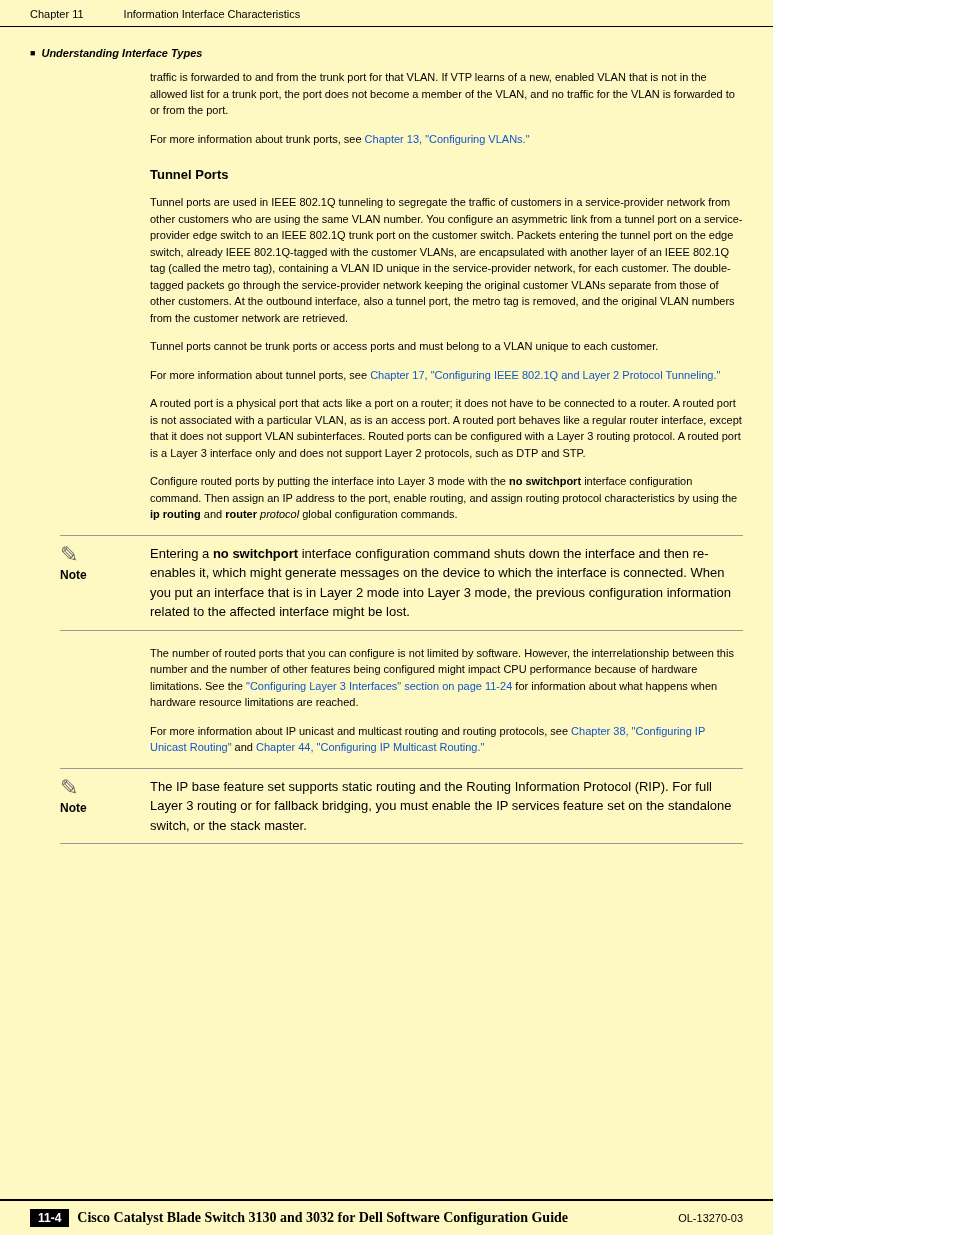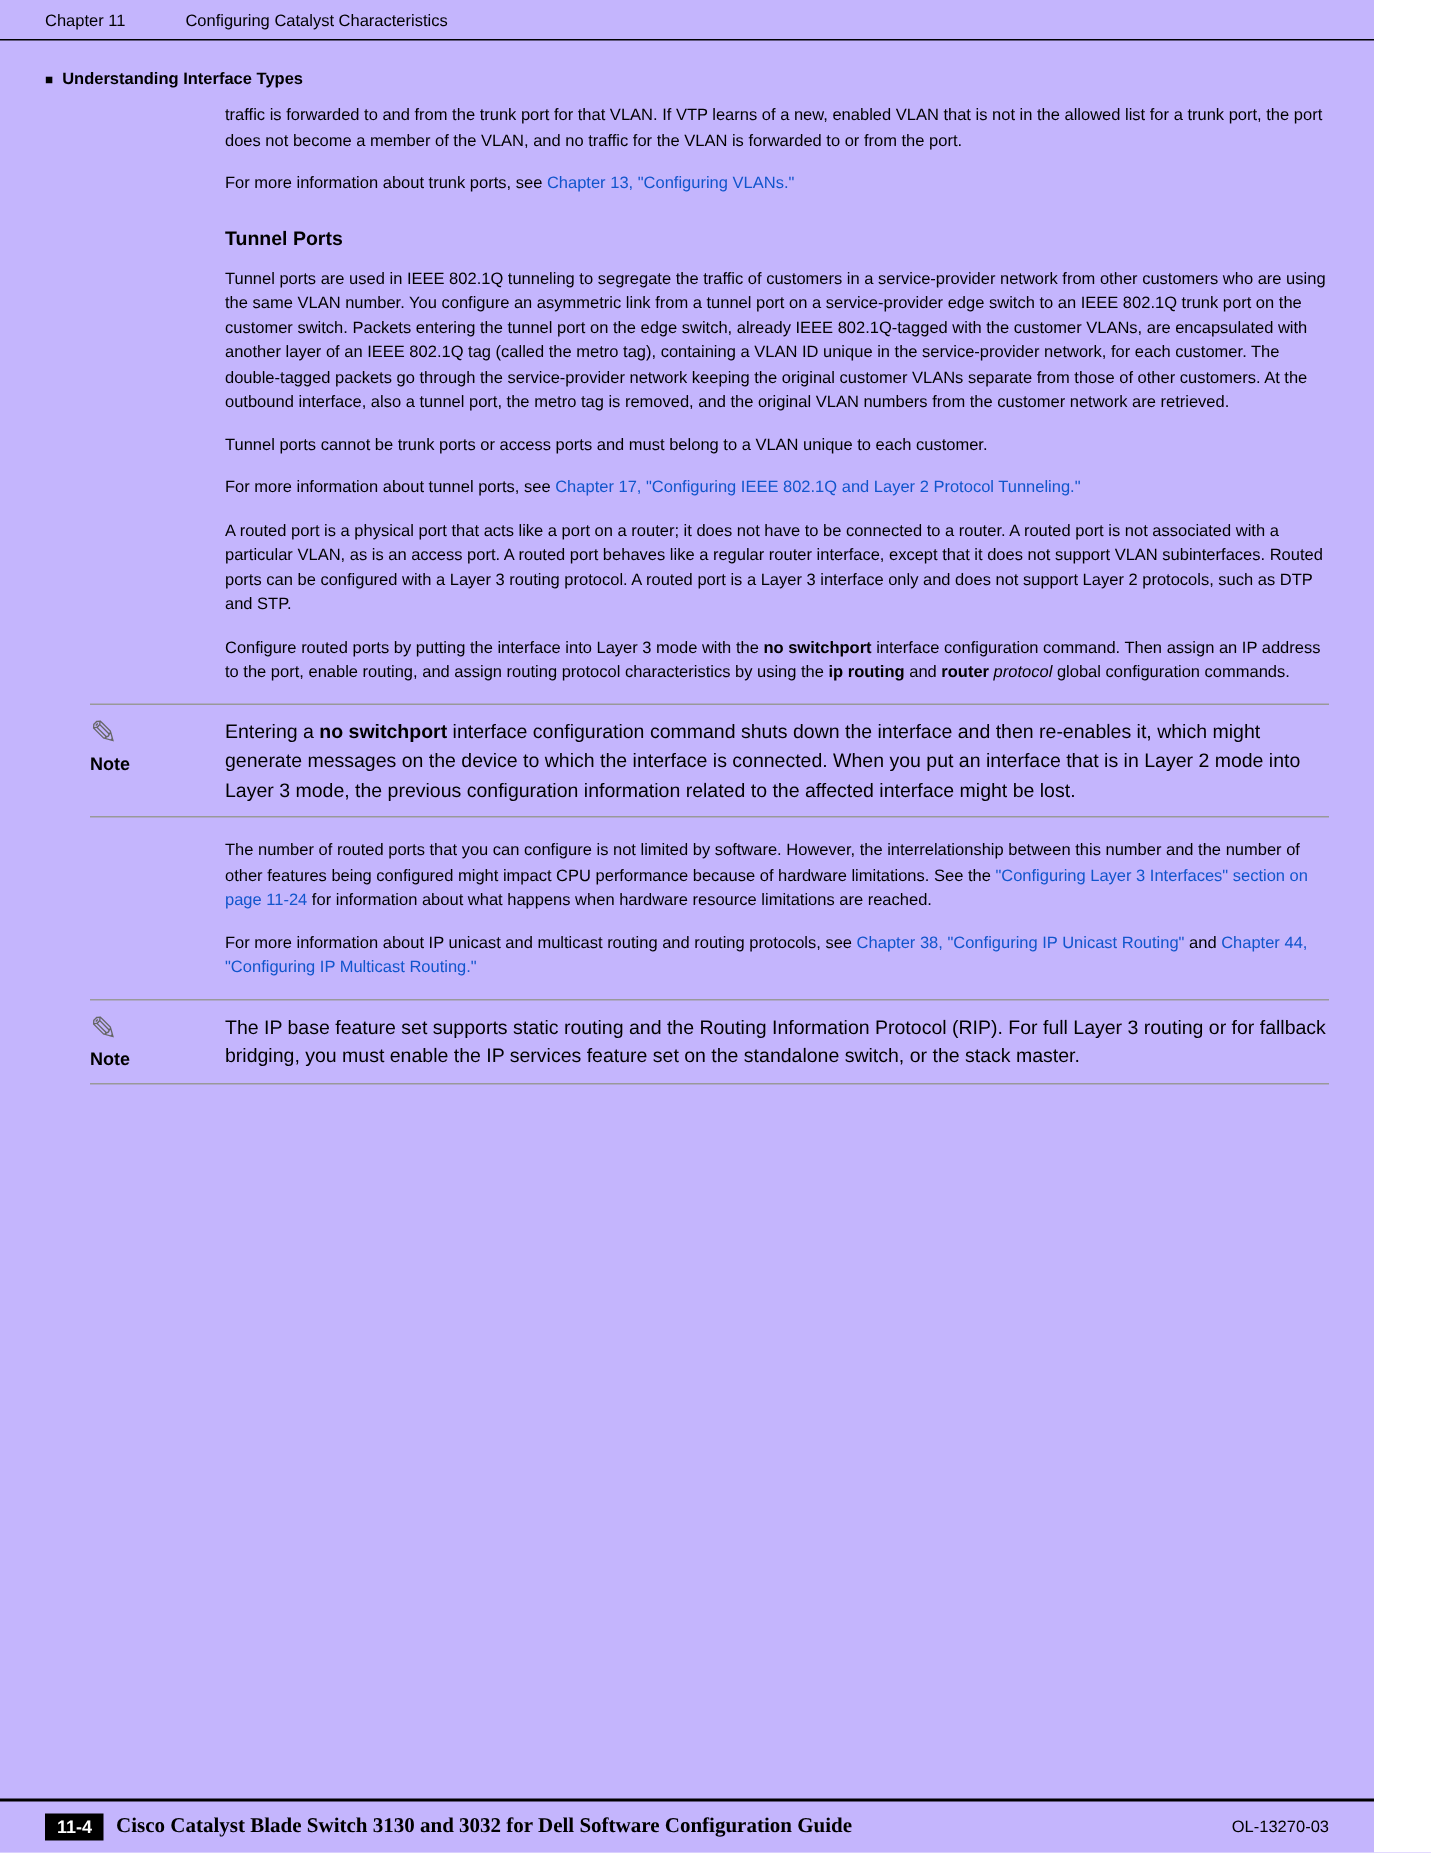--- a/index.html
+++ b/index.html
@@ -7,23 +7,23 @@
       font-family: Arial, Helvetica, sans-serif;
       font-size: 13px;
       background: #fff;
       color: #000;
       width: 954px;
       min-height: 1235px;
       position: relative;
     }
 
     .page {
-      width: 916px;
+      width: 773px;
       min-height: 1235px;
-      background: #c4b5fd;
+      background: #fef9c3;
       position: relative;
       display: flex;
       flex-direction: column;
     }
 
     
     .page-header {
       display: flex;
       justify-content: space-between;
       align-items: center;
@@ -43,20 +43,21 @@
     }
 
     
     .section-label {
       font-size: 11px;
       font-weight: bold;
       margin-bottom: 10px;
       display: flex;
       align-items: center;
       gap: 6px;
+      font-style: italic;
     }
     .section-label::before {
       content: '■';
       font-size: 9px;
     }
 
     
     .body-text {
       margin-left: 120px;
       margin-bottom: 12px;
@@ -154,21 +155,21 @@
     }
   </style>
 </head>
 <body>
 
 <div class="page">
 
   <div class="page-header">
     <div class="header-right">
       <span>Chapter 11</span>
-      <span>Configuring Catalyst Characteristics</span>
+      <span>Information Interface Characteristics</span>
     </div>
   </div>
 
   <div class="content">
 
     <div class="section-label">
       <span>Understanding Interface Types</span>
     </div>
 
     <div class="body-text">

